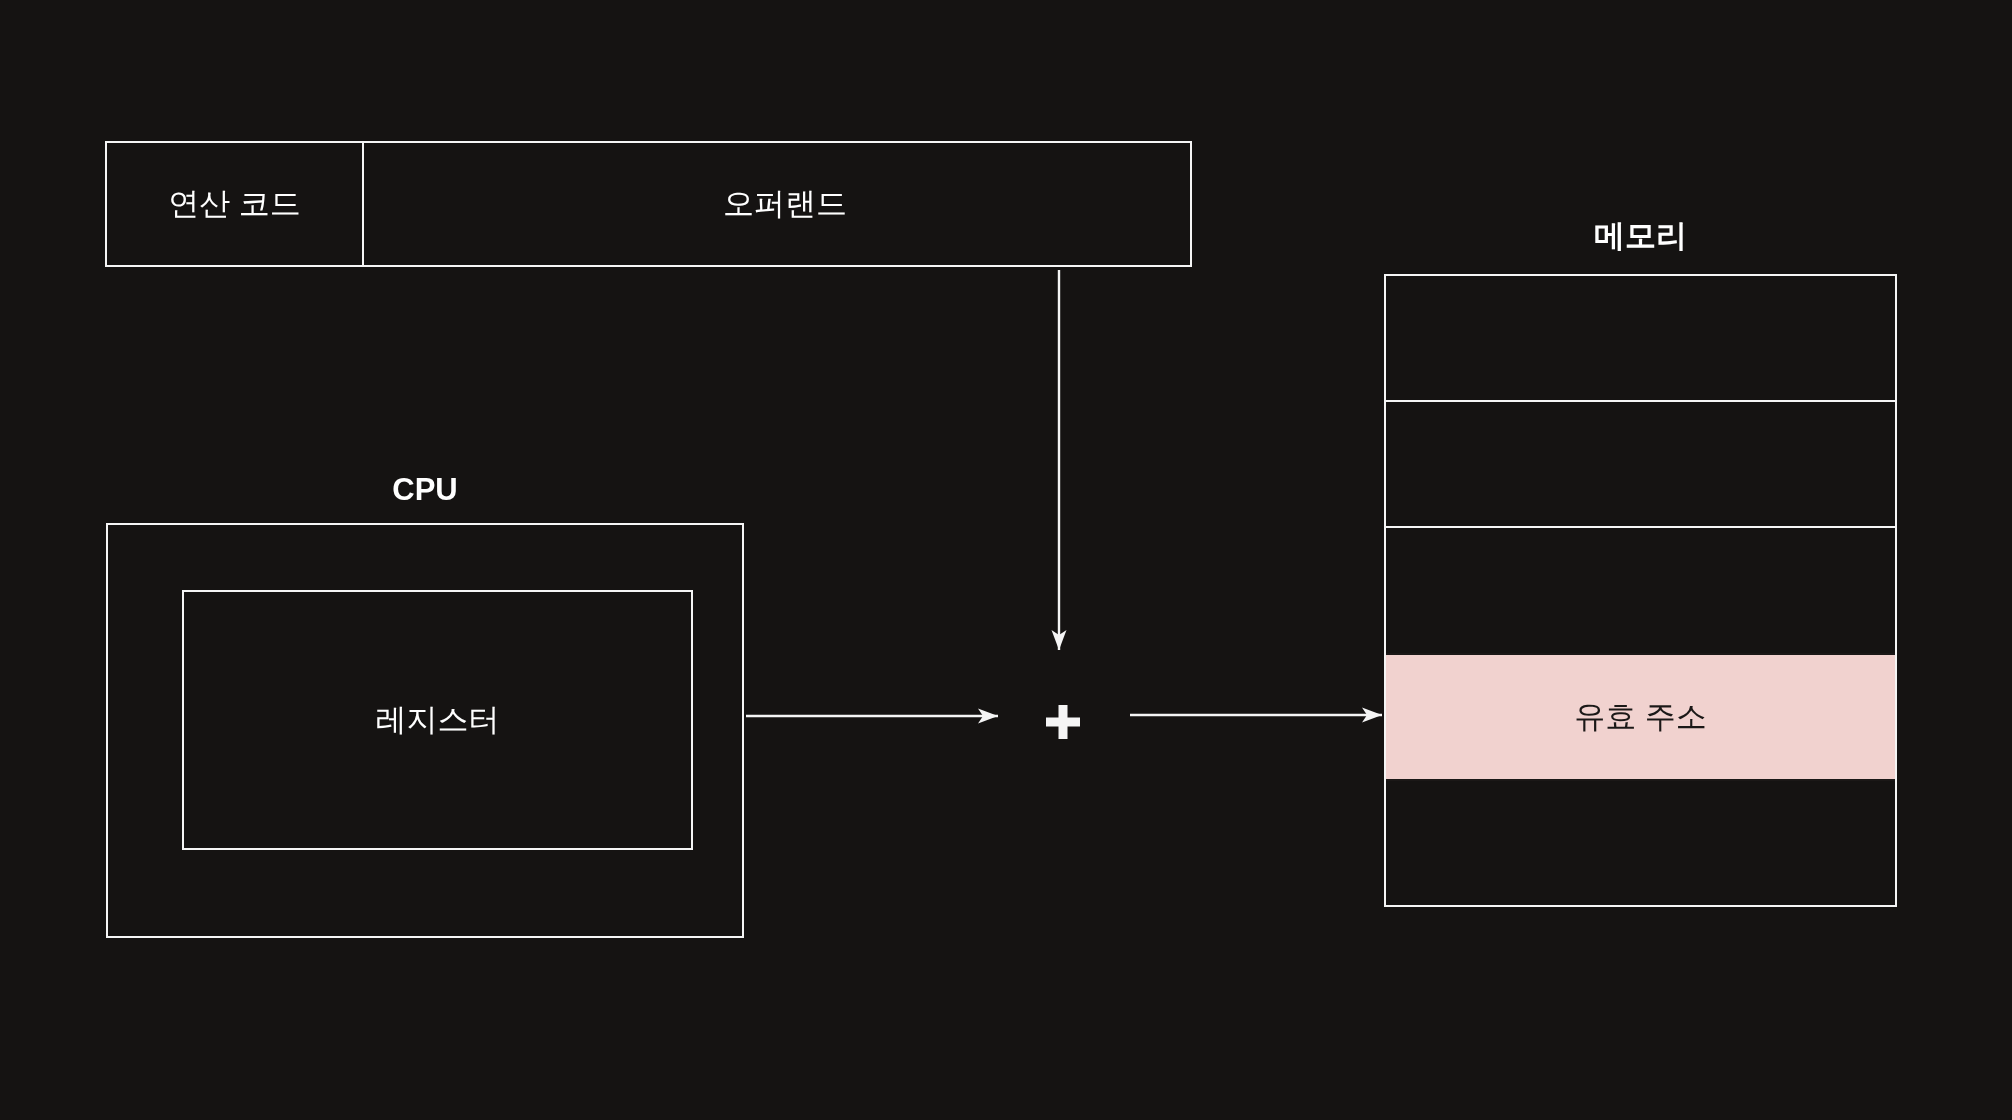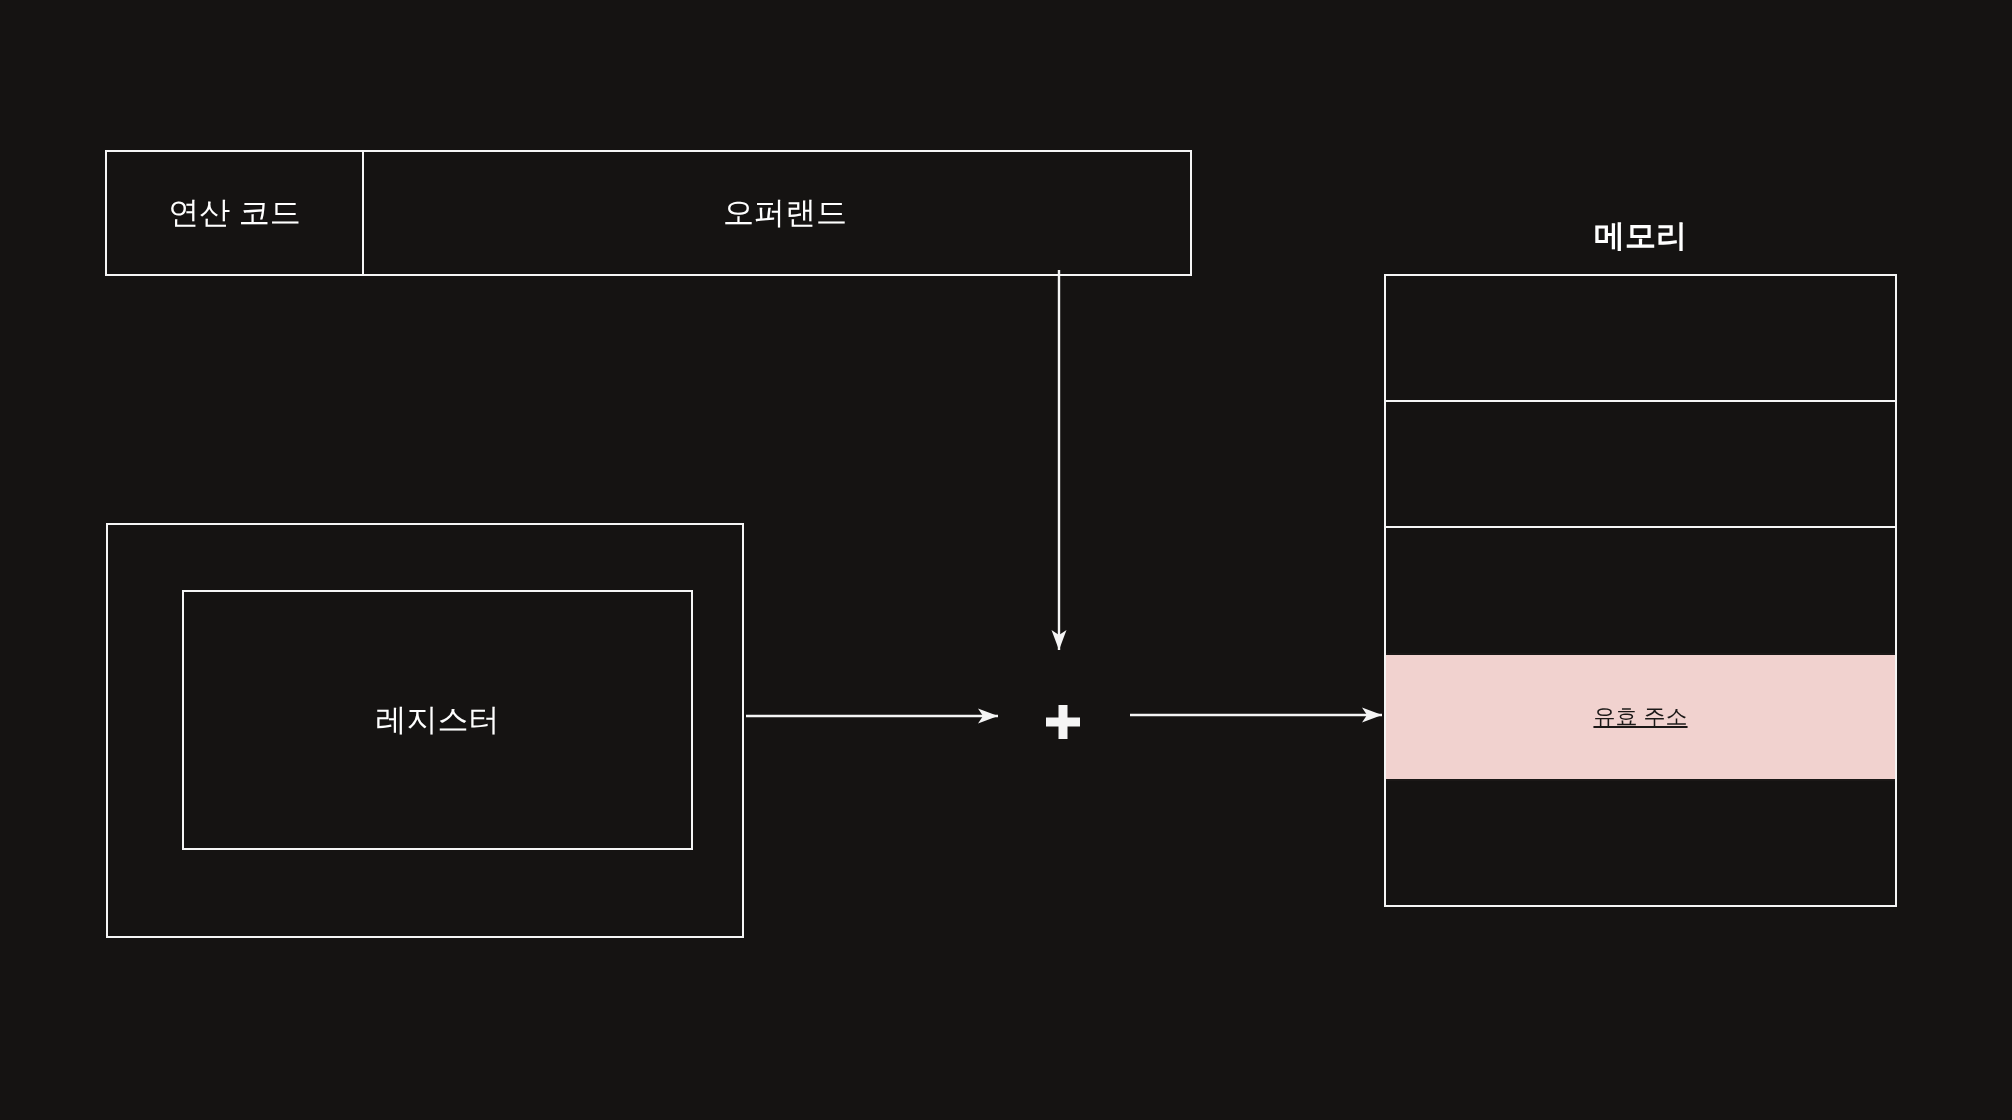--- a/index.html
+++ b/index.html
@@ -27,21 +27,21 @@
   .label{
     position:absolute;
     display:flex;align-items:center;justify-content:center;
     font-size:31px;
     line-height:1.2;
     color:var(--light-text);
     white-space:nowrap;
     font-weight:bold;
   }
   
-  .instr-box{left:105px;top:150px;width:1087px;height:126px;display:flex;}
+  .instr-box{left:105px;top:141px;width:1087px;height:126px;display:flex;}
   .instr-cell{
     display:flex;align-items:center;justify-content:center;
     font-size:31px;
     box-sizing:border-box;
   }
   .opcode-cell{width:257px;border-right:2px solid var(--stroke);}
   .operand-cell{flex:1;padding-left:16px;}
   
   .cpu-title{left:106px;top:468px;width:638px;height:44px;}
   .cpu-box{left:106px;top:523px;width:638px;height:415px;}
@@ -52,23 +52,22 @@
     display:flex;align-items:center;justify-content:center;
     font-size:31px;
     margin-left:12px;
   }
   
   .memory-title{left:1384px;top:214px;width:513px;height:44px;}
   .memory-box{left:1384px;top:274px;width:513px;height:633px;display:flex;flex-direction:column;}
   .memory-row{
     flex:1;
     display:flex;align-items:center;justify-content:center;
-    font-size:22px;
+    font-size:31px;
     box-sizing:border-box;
-    text-decoration:underline;
   }
   .memory-row + .memory-row{border-top:2px solid var(--stroke);}
   .memory-row.highlight{
     background:var(--pink);
     color:var(--dark-text);
     border-top-color:var(--dark-text);
   }
   .memory-row.after-highlight{border-top-color:var(--dark-text);}
   svg.overlay{position:absolute;left:0;top:0;width:2012px;height:1120px;pointer-events:none;}
   svg .wire{stroke:var(--stroke);stroke-width:2.4;fill:none;}
@@ -82,20 +81,23 @@
 
   <div class="box instr-box">
     <div class="instr-cell opcode-cell">
       <span>연산 코드</span>
     </div>
     <div class="instr-cell operand-cell">
       <span>오퍼랜드</span>
     </div>
   </div>
 
+  <div class="label cpu-title">
+    <span>CPU</span>
+  </div>
   <div class="box cpu-box">
     <div class="register-box">
       <span>레지스터</span>
     </div>
   </div>
 
   <div class="label memory-title">
     <span>메모리</span>
   </div>
   <div class="box memory-box">

